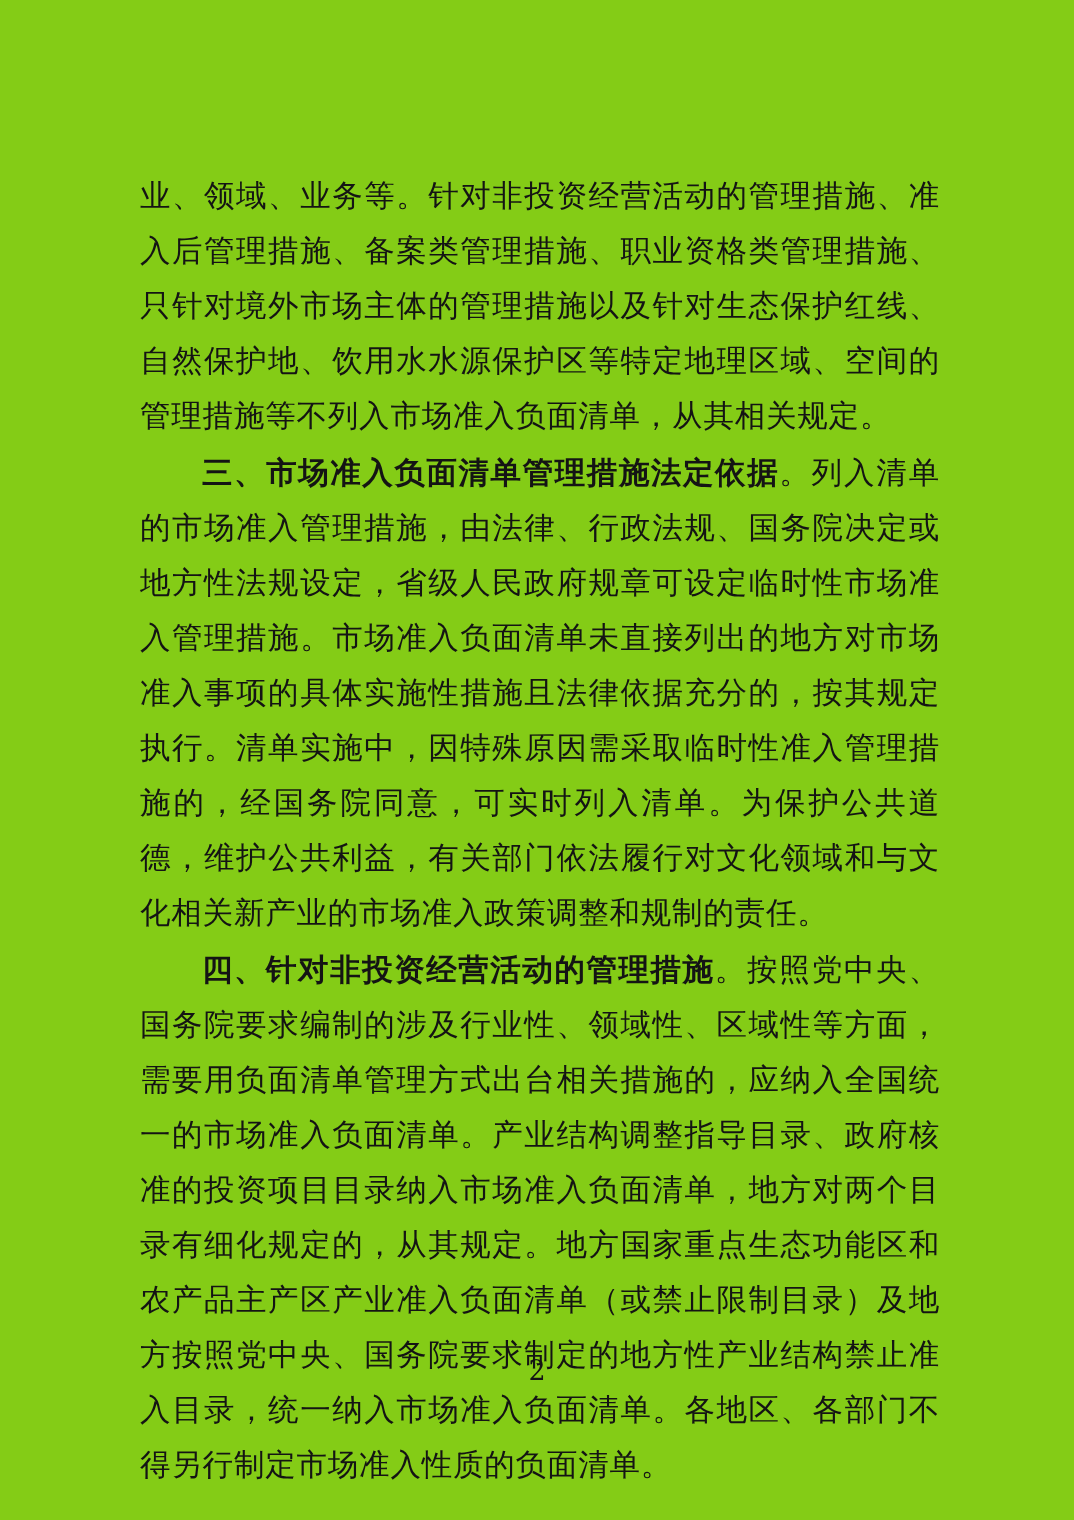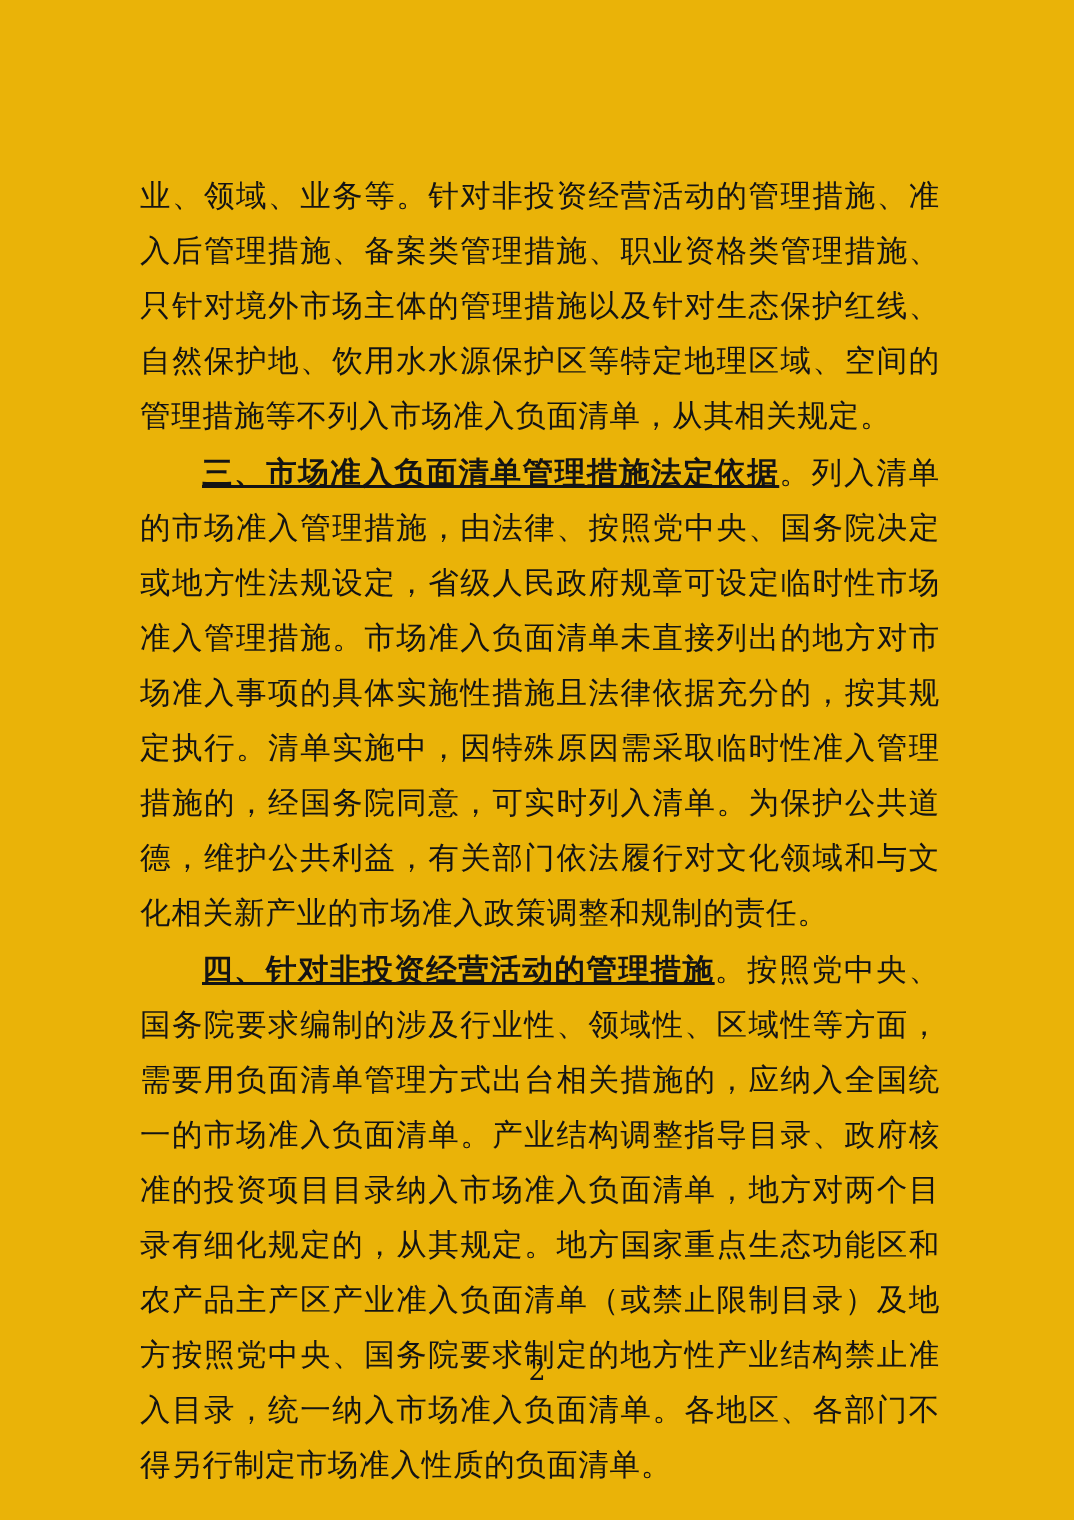--- a/index.html
+++ b/index.html
@@ -14,21 +14,21 @@
     font-family: "DejaVu Serif", "Liberation Serif", serif;
     color: #111111;
     overflow: hidden;
   }
   .page {
     position: absolute;
     left: 0;
     top: 0;
     width: 1074px;
     height: 1520px;
-    background: #eab308;
+    background: #84cc16;
   }
   .content {
     position: absolute;
     left: 140px;
     top: 168px;
     width: 800px;
   }
   .para {
     font-size: 30.5px;
     line-height: 55px;
@@ -40,41 +40,40 @@
     font-weight: 400;
     color: #141414;
   }
   .para.indent {
     text-indent: 62px;
   }
   .heading-run {
     font-family: "DejaVu Sans", "Liberation Sans", sans-serif;
     font-weight: 700;
     letter-spacing: 0.5px;
-    text-decoration: underline;
   }
   .page-number {
     position: absolute;
     left: 0;
     top: 1355px;
     width: 1074px;
     text-align: center;
     font-size: 27px;
     font-family: "DejaVu Serif", "Liberation Serif", serif;
     color: #141414;
   }
 </style>
 </head>
 <body>
 
 <div class="page">
   <div class="content">
 
     <p class="para"><span>业、领域、业务等。针对非投资经营活动的管理措施、准入后管理措施、备案类管理措施、职业资格类管理措施、只针对境外市场主体的管理措施以及针对生态保护红线、自然保护地、饮用水水源保护区等特定地理区域、空间的管理措施等不列入市场准入负面清单，从其相关规定。</span></p>
 
-    <p class="para indent"><span class="heading-run">三、市场准入负面清单管理措施法定依据</span><span>。列入清单的市场准入管理措施，由法律、按照党中央、国务院决定或地方性法规设定，省级人民政府规章可设定临时性市场准入管理措施。市场准入负面清单未直接列出的地方对市场准入事项的具体实施性措施且法律依据充分的，按其规定执行。清单实施中，因特殊原因需采取临时性准入管理措施的，经国务院同意，可实时列入清单。为保护公共道德，维护公共利益，有关部门依法履行对文化领域和与文化相关新产业的市场准入政策调整和规制的责任。</span></p>
+    <p class="para indent"><span class="heading-run">三、市场准入负面清单管理措施法定依据</span><span>。列入清单的市场准入管理措施，由法律、行政法规、国务院决定或地方性法规设定，省级人民政府规章可设定临时性市场准入管理措施。市场准入负面清单未直接列出的地方对市场准入事项的具体实施性措施且法律依据充分的，按其规定执行。清单实施中，因特殊原因需采取临时性准入管理措施的，经国务院同意，可实时列入清单。为保护公共道德，维护公共利益，有关部门依法履行对文化领域和与文化相关新产业的市场准入政策调整和规制的责任。</span></p>
 
     <p class="para indent"><span class="heading-run">四、针对非投资经营活动的管理措施</span><span>。按照党中央、国务院要求编制的涉及行业性、领域性、区域性等方面，需要用负面清单管理方式出台相关措施的，应纳入全国统一的市场准入负面清单。产业结构调整指导目录、政府核准的投资项目目录纳入市场准入负面清单，地方对两个目录有细化规定的，从其规定。地方国家重点生态功能区和农产品主产区产业准入负面清单（或禁止限制目录）及地方按照党中央、国务院要求制定的地方性产业结构禁止准入目录，统一纳入市场准入负面清单。各地区、各部门不得另行制定市场准入性质的负面清单。</span></p>
 
   </div>
 
   <div class="page-number">2</div>
 </div>
 
 </body></html>

